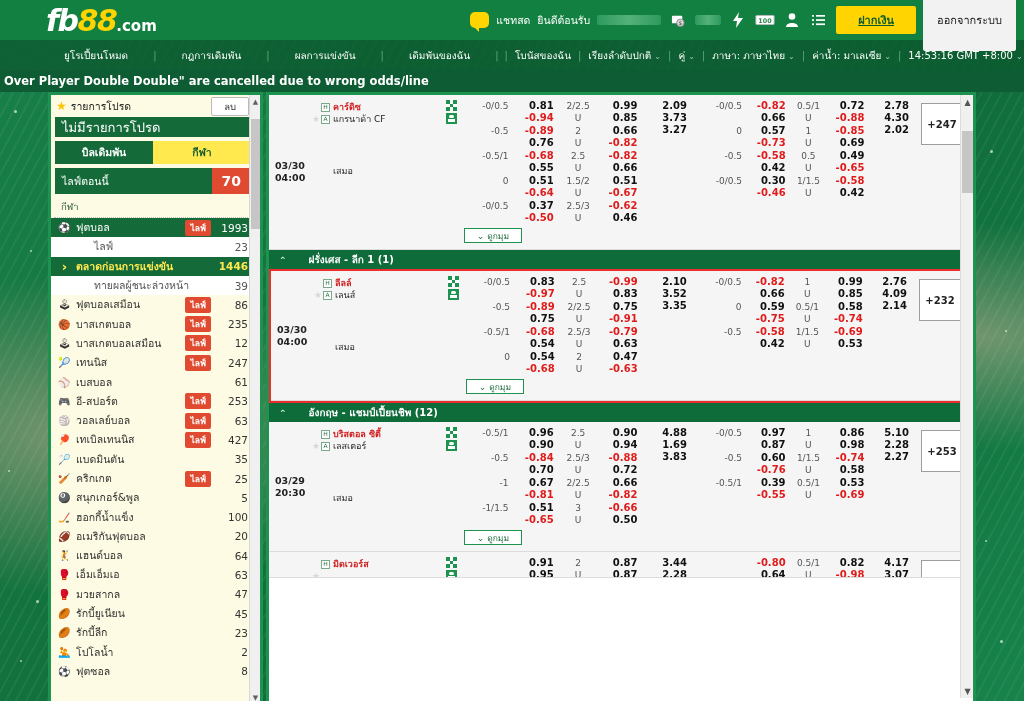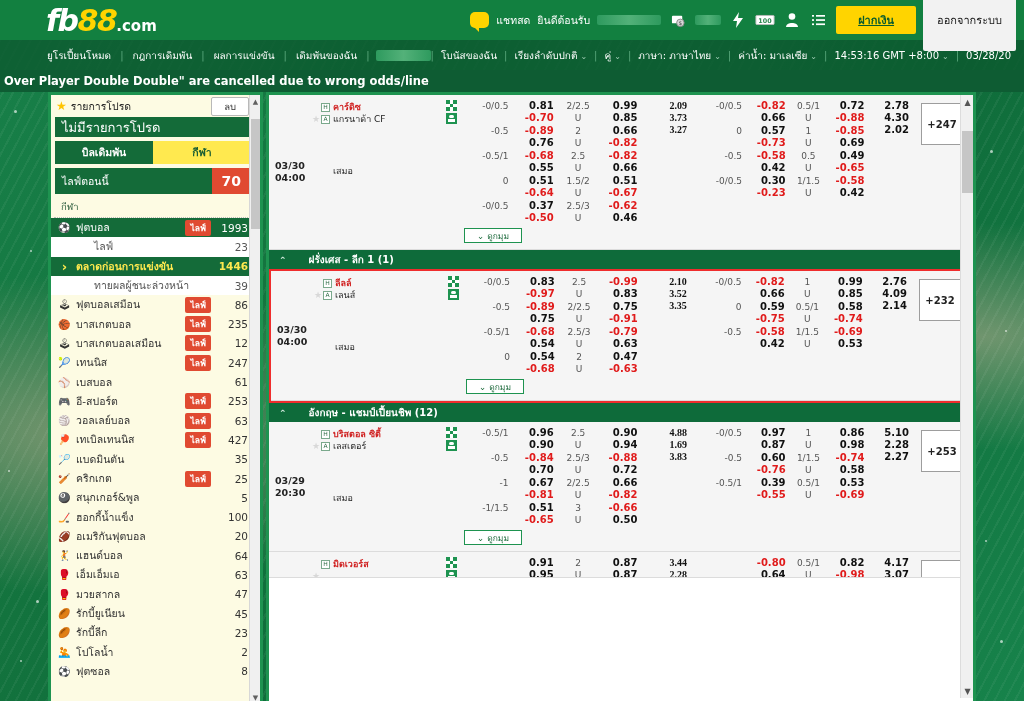--- a/index.html
+++ b/index.html
@@ -43,21 +43,21 @@
              border-radius:2px; display:inline-block; height:10px; }
   .hdr-icon { width:20px; height:18px; display:inline-flex; align-items:center; justify-content:center; }
   .btn-deposit { background:#ffd400; color:#0a5c2d; font-size:11px; font-weight:bold;
      padding:5px 22px; border:none; border-radius:2px; cursor:pointer;text-decoration:underline;}
   .btn-logout { background:#f2f2f2; color:#1a1a1a; font-size:11px;
      padding:22px 14px; border:none; border-radius:2px; cursor:pointer;}
 
   
   .navbar { position:absolute; left:0; top:40px; width:1024px; height:30px;
             background: rgba(12,90,48,.82); z-index:19; display:flex; align-items:center;}
-  .nav-left { display:flex; align-items:center; padding-left:38px; gap:0; }
+  .nav-left { display:flex; align-items:center; padding-left:55px; gap:16px; }
   .nav-item { color:#ffffff; font-size:10px; padding:0 9px; white-space:nowrap; cursor:pointer;}
   .nav-sep { color:#5aa87c; font-size:10px;}
   .nav-right { margin-left:auto; display:flex; align-items:center; padding-right:6px;}
   .nav-r-item { color:#ffffff; font-size:10px; padding:0 7px; white-space:nowrap; cursor:pointer;}
   .caret { display:inline-block; color:#9fcdb4; font-size:8px; margin-left:3px;}
 
   
   .marquee { position:absolute; left:0; top:70px; width:1024px; height:22px;
       background:#0e5c33; color:#ffffff; font-size:11.5px; font-weight:bold;
       display:flex; align-items:center; padding-left:4px; overflow:hidden; z-index:18;}
@@ -150,21 +150,21 @@
       background:#fff; border-radius:2px;}
   .mini-ico.stat:before{content:""; position:absolute; left:2px; top:6px; width:7px;height:3px;background:#fff;}
 
   .odds-grid { position:relative; margin-left:195px; margin-right:60px; }
   .o-row { display:flex; align-items:flex-start; height:25px; }
   .o-cell { font-size:10px; line-height:12px; text-align:right; }
   .c-hdp { width:58px; padding-right:4px; color:#555; font-size:9px; }
   .c-o1  { width:58px; padding-right:8px; }
   .c-ou  { width:40px; color:#555; font-size:9px; text-align:center;}
   .c-o2  { width:62px; padding-right:10px;}
-  .c-1x2 { width:62px; padding-right:14px;font-family:Liberation Serif, serif;}
+  .c-1x2 { width:62px; padding-right:14px;}
   .c-hdp2{ width:54px; padding-right:4px; color:#555; font-size:9px;}
   .c-o3  { width:56px; padding-right:8px;}
   .c-ou2 { width:36px; color:#555; font-size:9px; text-align:center;}
   .c-o4  { width:60px; padding-right:10px;}
   .c-last{ width:46px; padding-right:4px;}
   .pos { color:#111; font-weight:bold;}
   .neg { color:#e01b1b; font-weight:bold;}
   .plain{ color:#111; font-weight:bold;}
 
   .more-btn { position:absolute; right:10px; top:8px; width:42px; min-height:42px;
@@ -450,21 +450,21 @@
               </div>
               <div class="mini-icons">
                 <span class="mini-ico qr"></span>
                 <span class="mini-ico stat"></span>
               </div>
               <div class="odds-grid">
                 <div class="o-row">
                   <div class="o-cell c-hdp">-0/0.5</div>
                   <div class="o-cell c-o1">
                     <div class="pos">0.81</div>
-                    <div class="neg">-0.70</div>
+                    <div class="neg">-0.94</div>
                   </div>
                   <div class="o-cell c-ou">
                     <div>2/2.5</div>
                     <div>U</div>
                   </div>
                   <div class="o-cell c-o2">
                     <div class="pos">0.99</div>
                     <div class="pos">0.85</div>
                   </div>
                   <div class="o-cell c-1x2">
@@ -562,21 +562,21 @@
                     <div>U</div>
                   </div>
                   <div class="o-cell c-o2">
                     <div class="pos">0.51</div>
                     <div class="neg">-0.67</div>
                   </div>
                   <div class="o-cell c-1x2">&nbsp;</div>
                   <div class="o-cell c-hdp2">-0/0.5</div>
                   <div class="o-cell c-o3">
                     <div class="pos">0.30</div>
-                    <div class="neg">-0.23</div>
+                    <div class="neg">-0.46</div>
                   </div>
                   <div class="o-cell c-ou2">
                     <div>1/1.5</div>
                     <div>U</div>
                   </div>
                   <div class="o-cell c-o4">
                     <div class="neg">-0.58</div>
                     <div class="pos">0.42</div>
                   </div>
                   <div class="o-cell c-last">&nbsp;</div>

